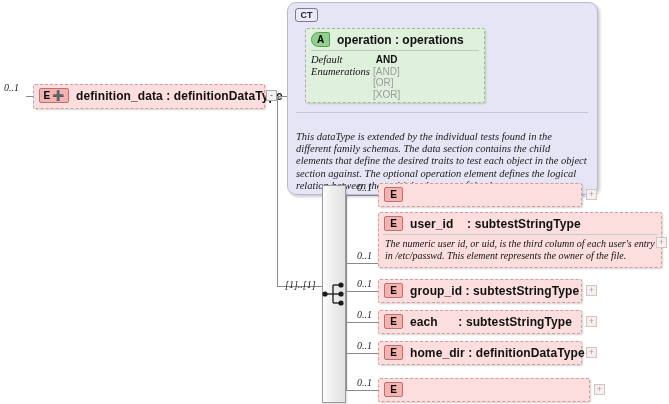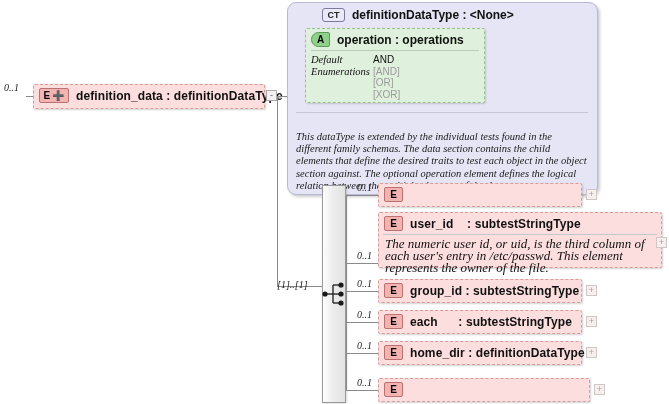--- a/index.html
+++ b/index.html
@@ -96,21 +96,21 @@
     color: #111;
     white-space: pre;
     letter-spacing: 0.1px;
   }
   .elem-doc {
     border-top: 1px solid #c9c9c9;
     margin: 0 4px 13px 4px;
     padding: 3px 2px 2px 2px;
     font-family: "Liberation Serif", serif;
     font-style: italic;
-    font-size: 13px;
+    font-size: 10px;
     line-height: 12px;
     color: #111;
   }
 
   
   .expander {
     position: absolute;
     box-sizing: border-box;
     width: 11px;
     height: 11px;
@@ -219,22 +219,23 @@
     line-height: 11.5px;
     color: #111;
     width: 62px;
   }
   .attr-vals {
     font-size: 10px;
     line-height: 11.5px;
     font-family: "Liberation Sans", sans-serif;
   }
   .val-default {
-    font-weight: normal;
-    color: #111;
+    font-weight: bold;
+    color: #111;
+    text-align: center;
   }
   .val-enum {
     color: #9a9a9a;
   }
 
   
   .ct-doc {
     position: absolute;
     font-family: "Liberation Serif", serif;
     font-style: italic;
@@ -275,24 +276,23 @@
 </div>
 
 <div class="expander" style="left:266px; top:90px;">
   <span>-</span>
 </div>
 
 <div class="hline" style="left:277px; top:96px; width:10px;"></div>
 <div class="vline" style="left:277px; top:96px; height:190px;"></div>
 <div class="hline" style="left:277px; top:286px; width:45px;"></div>
 
-<div class="ct-box" style="left:287px; top:2px; width:311px; height:193px;padding-left:27px;">
+<div class="ct-box" style="left:287px; top:2px; width:311px; height:193px;">
   <div class="ct-head">
     <span class="ct-icon">CT</span>
-    <span class="ct-title">definitionDataType : &lt;None&gt;</span>
   </div>
 </div>
 
 <div class="attr-box" style="left:305px; top:28px; width:180px; height:75px;">
   <div class="attr-head">
     <span class="a-icon">A</span>
     <span class="attr-label">operation : operations</span>
   </div>
   <div class="attr-body">
     <div class="attr-keys">
@@ -303,21 +303,21 @@
       <div class="val-default">AND</div>
       <div class="val-enum">[AND]</div>
       <div class="val-enum">[OR]</div>
       <div class="val-enum">[XOR]</div>
     </div>
   </div>
 </div>
 
 <div class="ct-doc" style="left:296px; top:112px; width:292px;">This dataType is extended by the individual tests found in the different family schemas.  The data section contains the child elements that define the desired traits to test each object in the object section against.  The optional operation element defines the logical relation between the multiple elements of the data.</div>
 
-<div class="card" style="left:277px; top:279px;">[1]..[1]</div>
+<div class="card" style="left:285px; top:279px;">[1]..[1]</div>
 
 <div class="compositor" style="left:322px; top:185px; width:24px; height:218px;">
   <svg class="seq-icon" style="left:-1px; top:94px;" width="26" height="28" viewBox="0 0 26 28">
     <circle cx="3" cy="14" r="2.6" fill="#1a1a1a"></circle>
     <line x1="5" y1="14" x2="11" y2="14" stroke="#1a1a1a" stroke-width="1.3"></line>
     <line x1="11" y1="5" x2="11" y2="23" stroke="#1a1a1a" stroke-width="1.3"></line>
     <line x1="11" y1="5" x2="17" y2="5" stroke="#1a1a1a" stroke-width="1.3"></line>
     <line x1="11" y1="14" x2="17" y2="14" stroke="#1a1a1a" stroke-width="1.3"></line>
     <line x1="11" y1="23" x2="17" y2="23" stroke="#1a1a1a" stroke-width="1.3"></line>
     <circle cx="19" cy="5" r="2.6" fill="#1a1a1a"></circle>

